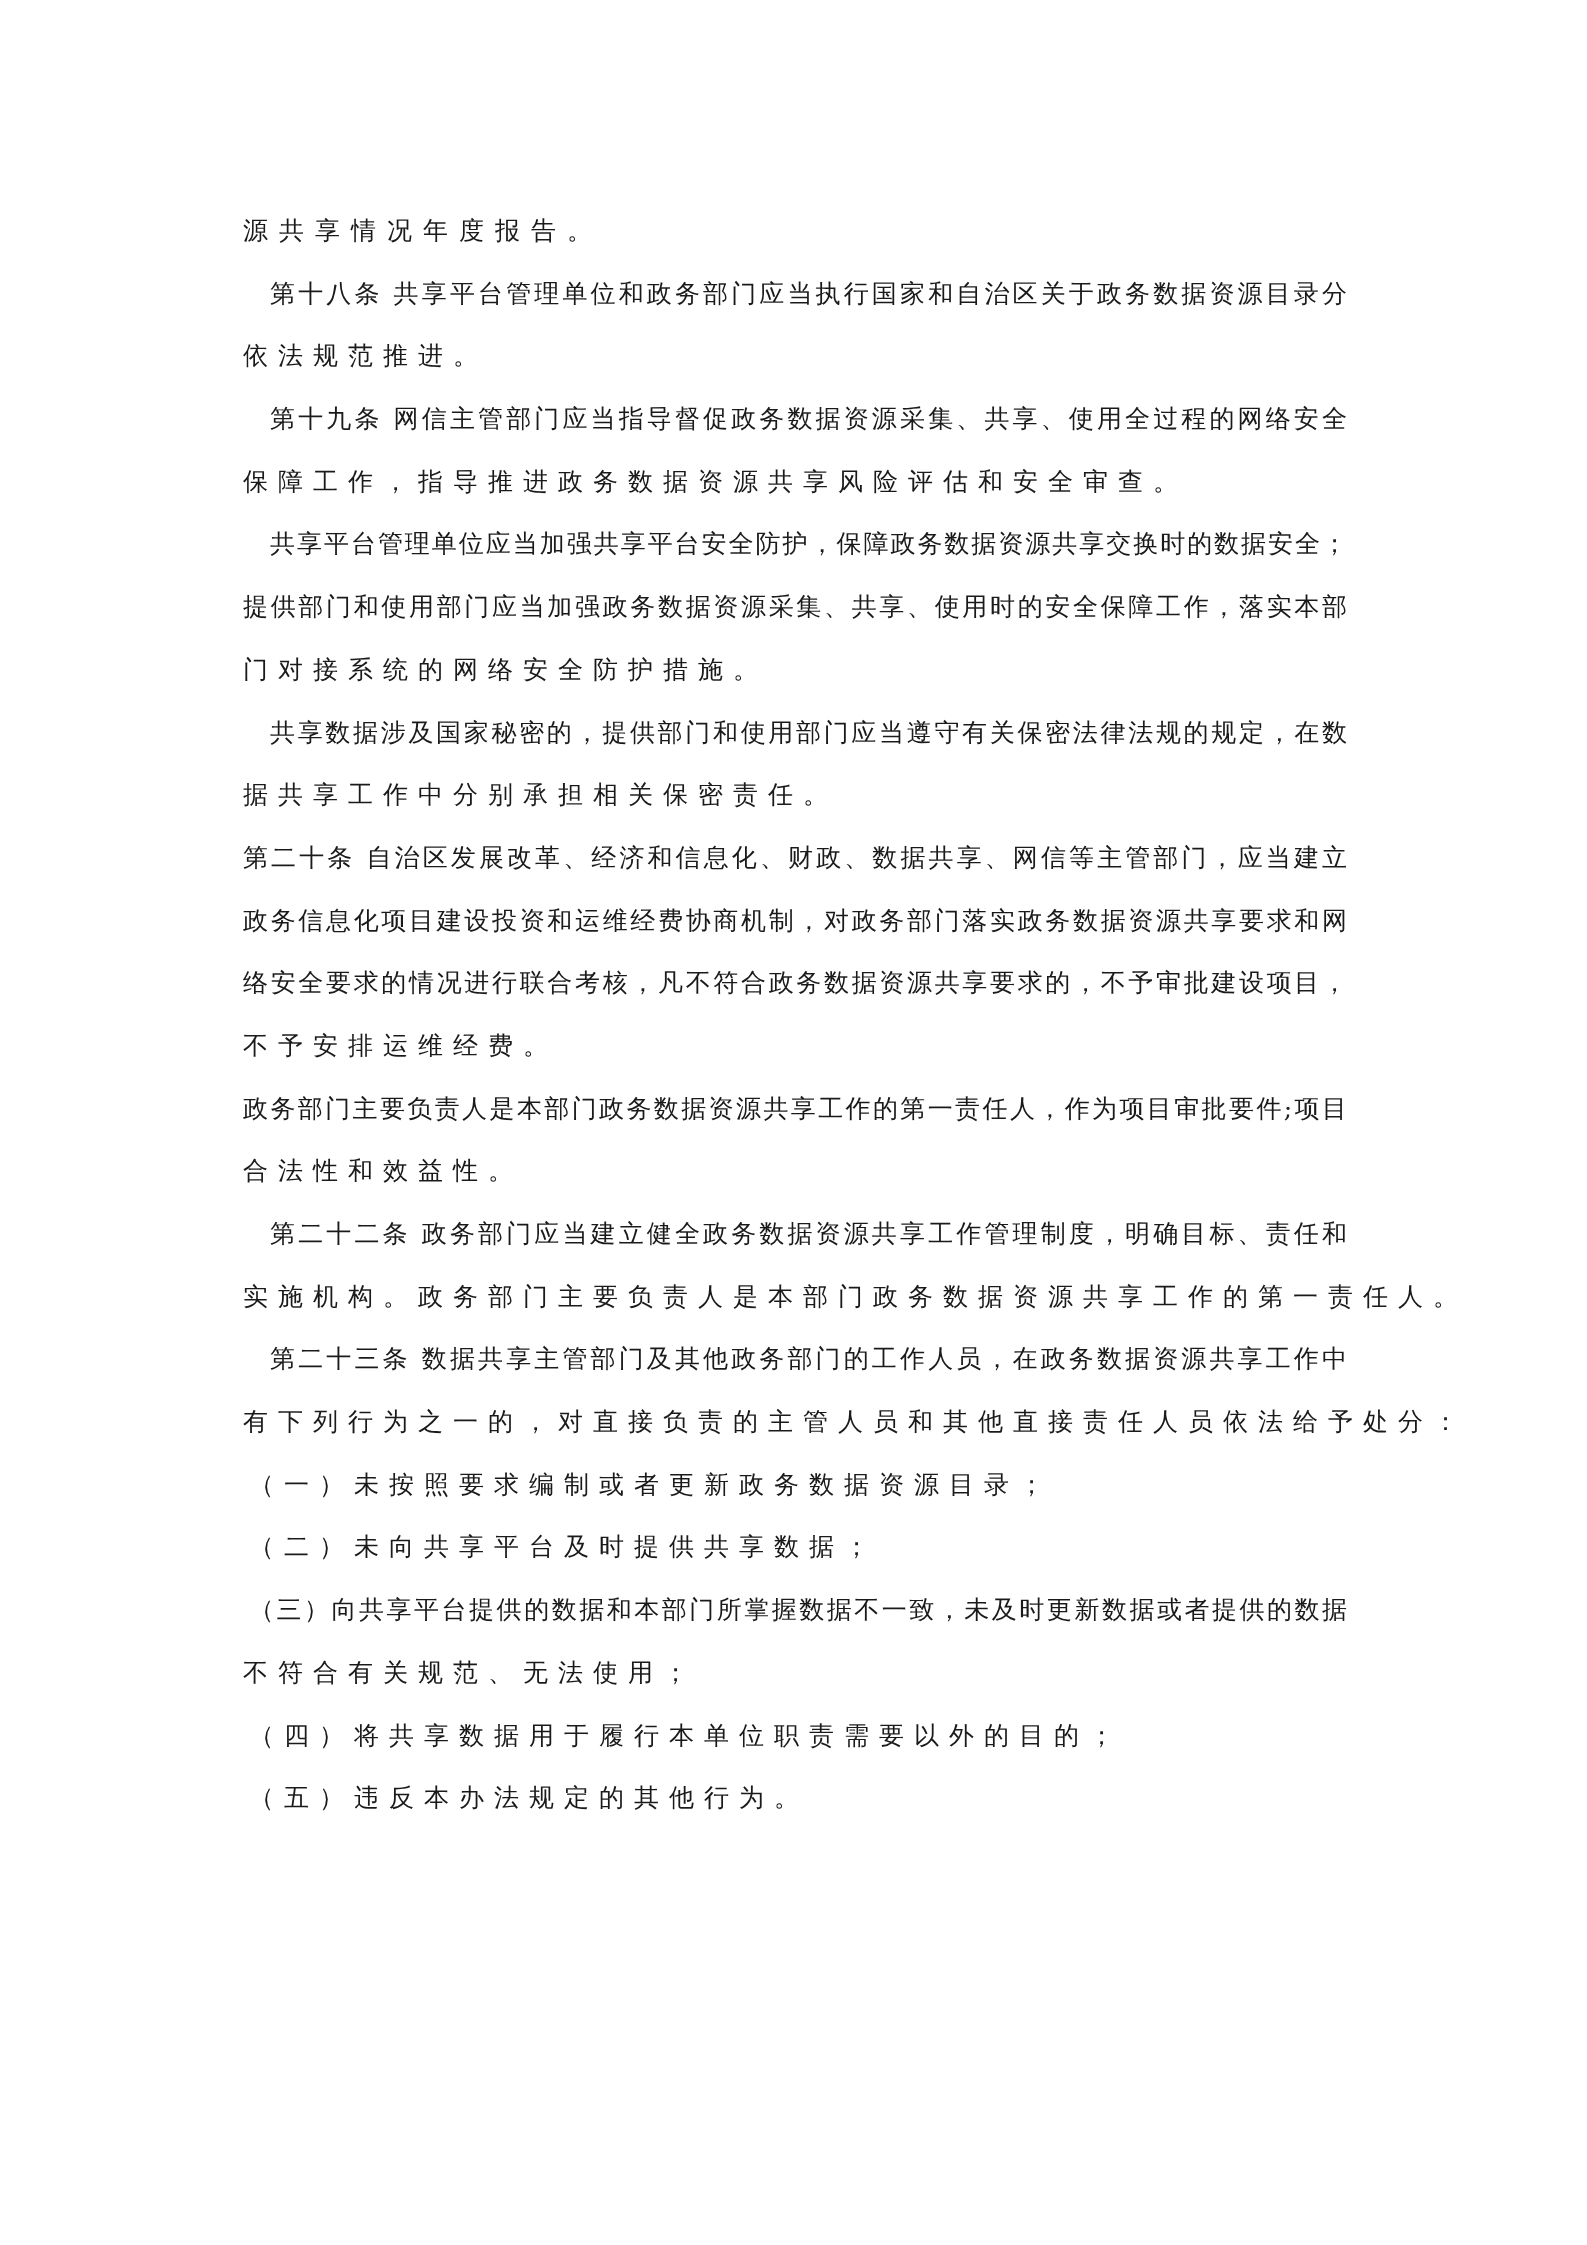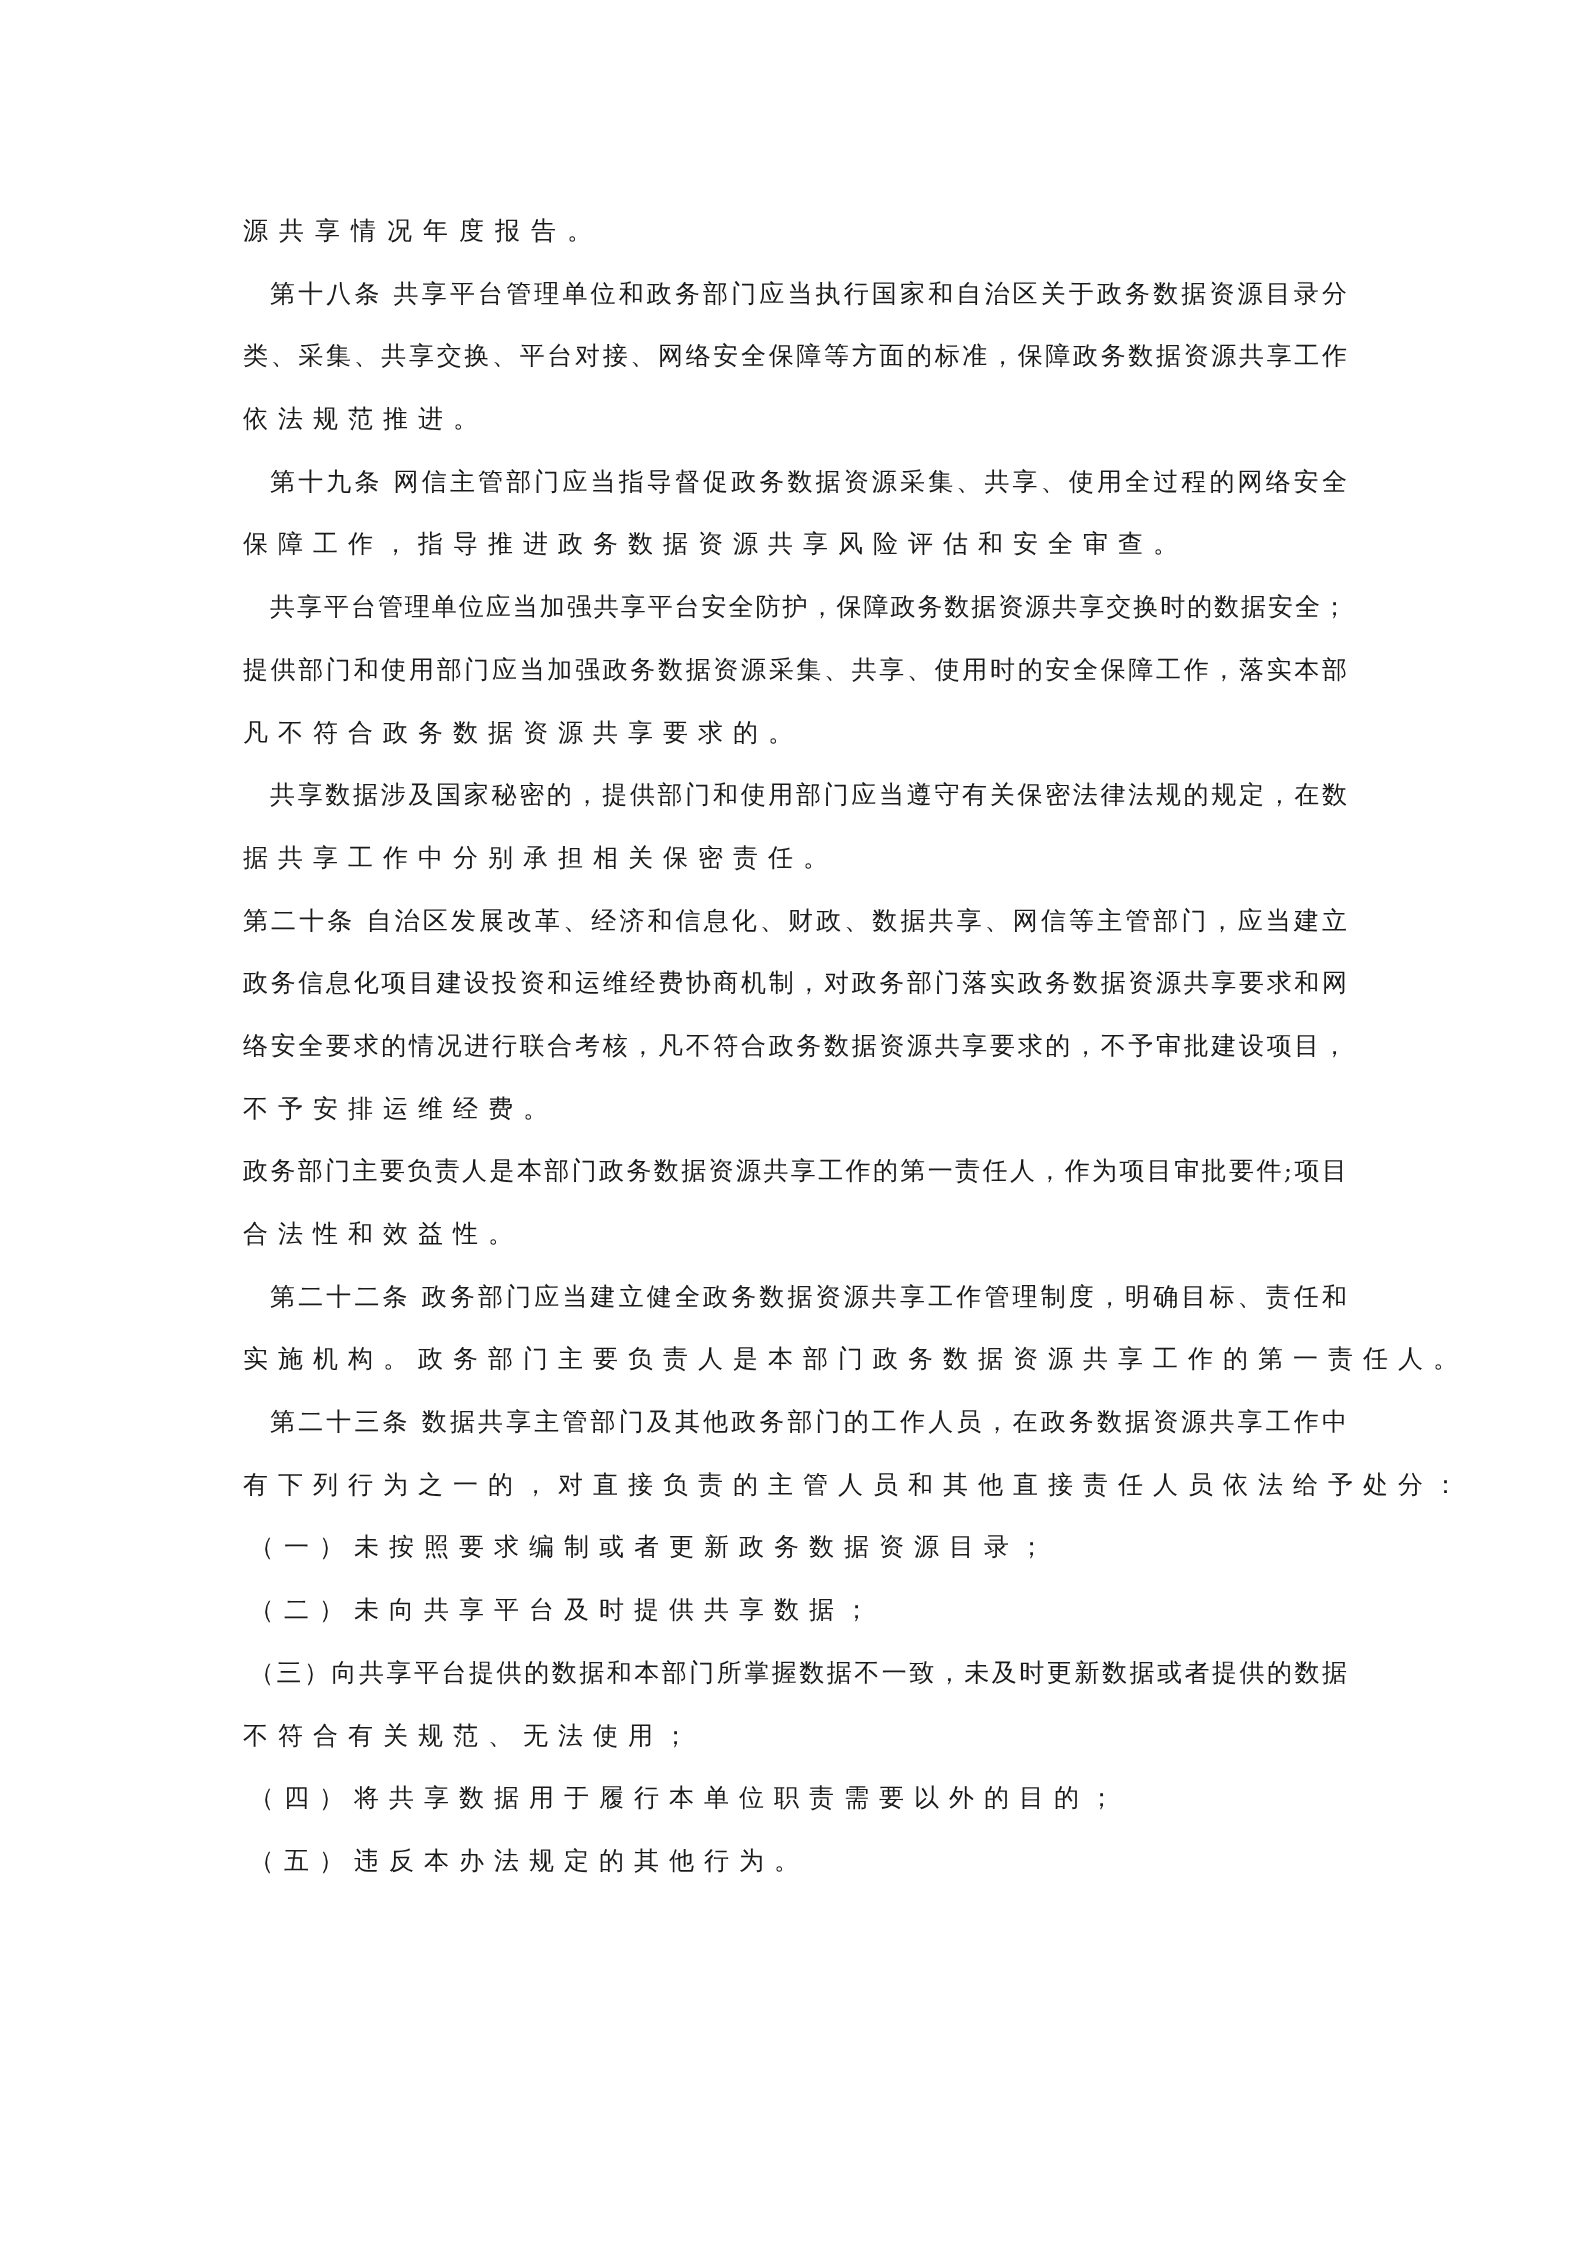--- a/index.html
+++ b/index.html
@@ -16,27 +16,26 @@
   .line.justify { text-align: justify; text-align-last: justify; letter-spacing: 0; }
   .indent { padding-left: 27px; }
   .item { padding-left: 6px; }
 </style>
 </head>
 <body>
 
 <div class="page">
   <span class="line indent justify" style="padding-left:0;text-align:center;text-align-last:left;letter-spacing:11px;">源共享情况年度报告。</span>
   <span class="line indent justify">第十八条 共享平台管理单位和政务部门应当执行国家和自治区关于政务数据资源目录分</span>
-  <span class="line justify">类、采集、共享交换、平台对接、网络安全保障等方面的标准，保障政务数据资源共享工作</span>
   <span class="line">依法规范推进。</span>
   <span class="line indent justify">第十九条 网信主管部门应当指导督促政务数据资源采集、共享、使用全过程的网络安全</span>
   <span class="line">保障工作，指导推进政务数据资源共享风险评估和安全审查。</span>
   <span class="line indent justify">共享平台管理单位应当加强共享平台安全防护，保障政务数据资源共享交换时的数据安全；</span>
   <span class="line justify">提供部门和使用部门应当加强政务数据资源采集、共享、使用时的安全保障工作，落实本部</span>
-  <span class="line">凡不符合政务数据资源共享要求的。</span>
+  <span class="line">门对接系统的网络安全防护措施。</span>
   <span class="line indent justify">共享数据涉及国家秘密的，提供部门和使用部门应当遵守有关保密法律法规的规定，在数</span>
   <span class="line">据共享工作中分别承担相关保密责任。</span>
   <span class="line justify">第二十条 自治区发展改革、经济和信息化、财政、数据共享、网信等主管部门，应当建立</span>
   <span class="line justify">政务信息化项目建设投资和运维经费协商机制，对政务部门落实政务数据资源共享要求和网</span>
   <span class="line justify">络安全要求的情况进行联合考核，凡不符合政务数据资源共享要求的，不予审批建设项目，</span>
   <span class="line">不予安排运维经费。</span>
   <span class="line justify">政务部门主要负责人是本部门政务数据资源共享工作的第一责任人，作为项目审批要件;项目</span>
   <span class="line">合法性和效益性。</span>
   <span class="line indent justify">第二十二条 政务部门应当建立健全政务数据资源共享工作管理制度，明确目标、责任和</span>
   <span class="line">实施机构。政务部门主要负责人是本部门政务数据资源共享工作的第一责任人。</span>

